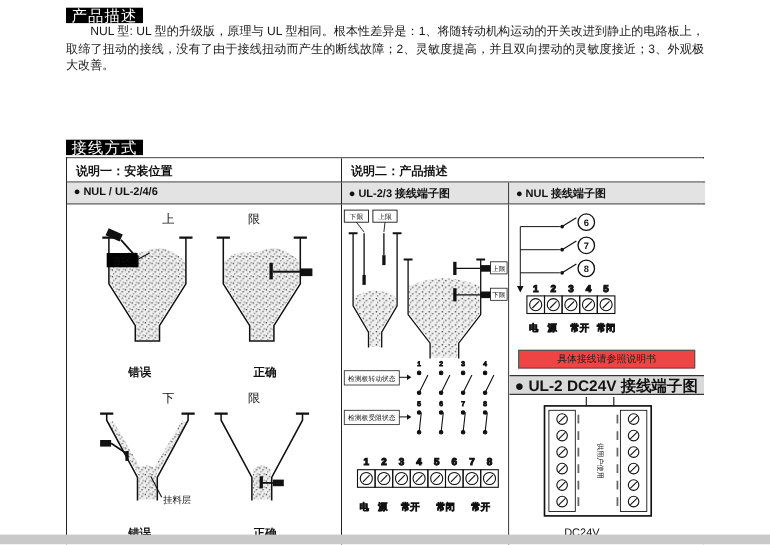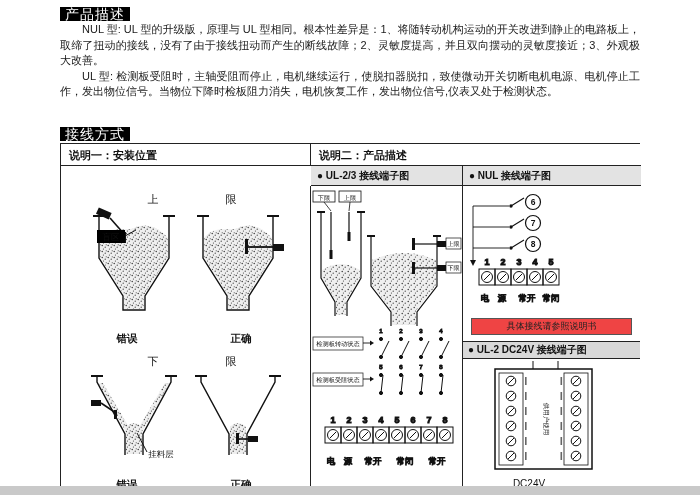--- a/index.html
+++ b/index.html
@@ -8,43 +8,43 @@
 .bar{position:absolute;background:#000;color:#fff;font-size:14px;font-weight:normal;line-height:14px;padding:0 5px;letter-spacing:1px}
 .paras{position:absolute;left:60px;top:22px;width:580px;font-size:11px;line-height:15.5px;text-align:justify;color:#1a1a1a}
 .paras p{text-indent:22px}
 .tbl{position:absolute;left:60px;top:143px;width:580px;height:352px;border:1px solid #222;border-bottom:none;background:#fff}
 .cell{position:absolute;overflow:hidden;background:#fff}
 .br{border-right:1px solid #222}
 .bb{border-bottom:1px solid #222}
 .hdr{font-size:11px;font-weight:bold;padding:4px 16px 0 8px}
 .sub{font-size:10px;font-weight:bold;padding:3px 0 0 6px;background:#e3e3e3}
 .note{position:absolute;left:8px;top:132px;width:161px;height:17px;border:1px solid #555;font-size:9px;line-height:15px;text-align:center;color:#222;background:#ef4444}
-.grayhdr{position:absolute;left:0;top:155px;width:177px;height:18px;background:#d9d9d9;border-top:1px solid #222;border-bottom:1px solid #222;font-size:10px;font-weight:bold;line-height:16px;padding-left:5px}
+.grayhdr{position:absolute;left:0;top:155px;width:177px;height:18px;background:#d9d9d9;border-top:1px solid #222;border-bottom:1px solid #222;font-size:14px;font-weight:bold;line-height:16px;padding-left:5px}
 .band{position:absolute;left:0;top:486px;width:700px;height:9px;background:#c9c9c9}
 svg text{fill:#111}
 </style>
 </head>
 <body>
 
 <div class="page">
 
   <div class="bar" style="left:60px;top:7px">产品描述</div>
 
   <div class="paras">
     <p>NUL 型: UL 型的升级版，原理与 UL 型相同。根本性差异是：1、将随转动机构运动的开关改进到静止的电路板上，取缔了扭动的接线，没有了由于接线扭动而产生的断线故障；2、灵敏度提高，并且双向摆动的灵敏度接近；3、外观极大改善。</p>
-    <p>UL 型: 检测板受阻时，主轴受阻而停止，电机继续运行，使脱扣器脱扣，致使微动开关切断电机电源、电机停止工作，发出物位信号。当物位下降时检板阻力消失，电机恢复工作，发出物位信号,仪表又处于检测状态。</p>
   </div>
 
   <div class="bar" style="left:60px;top:127px">接线方式</div>
 
   <div class="tbl">
 
     <div class="cell br bb hdr" style="left:0;top:0;width:250px;height:22px">说明一：安装位置</div>
     <div class="cell bb hdr" style="left:250px;top:0;width:330px;height:22px">说明二：产品描述</div>
 
+    <div class="cell br bb sub" style="left:0;top:22px;width:250px;height:20px">● NUL / UL-2/4/6</div>
     <div class="cell br bb sub" style="left:250px;top:22px;width:152px;height:20px">● UL-2/3 接线端子图</div>
     <div class="cell bb sub" style="left:402px;top:22px;width:178px;height:20px">● NUL 接线端子图</div>
 
     <div class="cell br" style="left:0;top:42px;width:250px;height:310px">
       <svg width="249" height="310" viewBox="0 0 249 310">
         <defs>
           <pattern id="sp1" width="6" height="6" patternUnits="userSpaceOnUse">
             <rect width="6" height="6" fill="#efefef"></rect>
             <circle cx="1.2" cy="1.5" r="0.7" fill="#2a2a2a"></circle>
             <circle cx="4.2" cy="3.2" r="0.6" fill="#2a2a2a"></circle>

